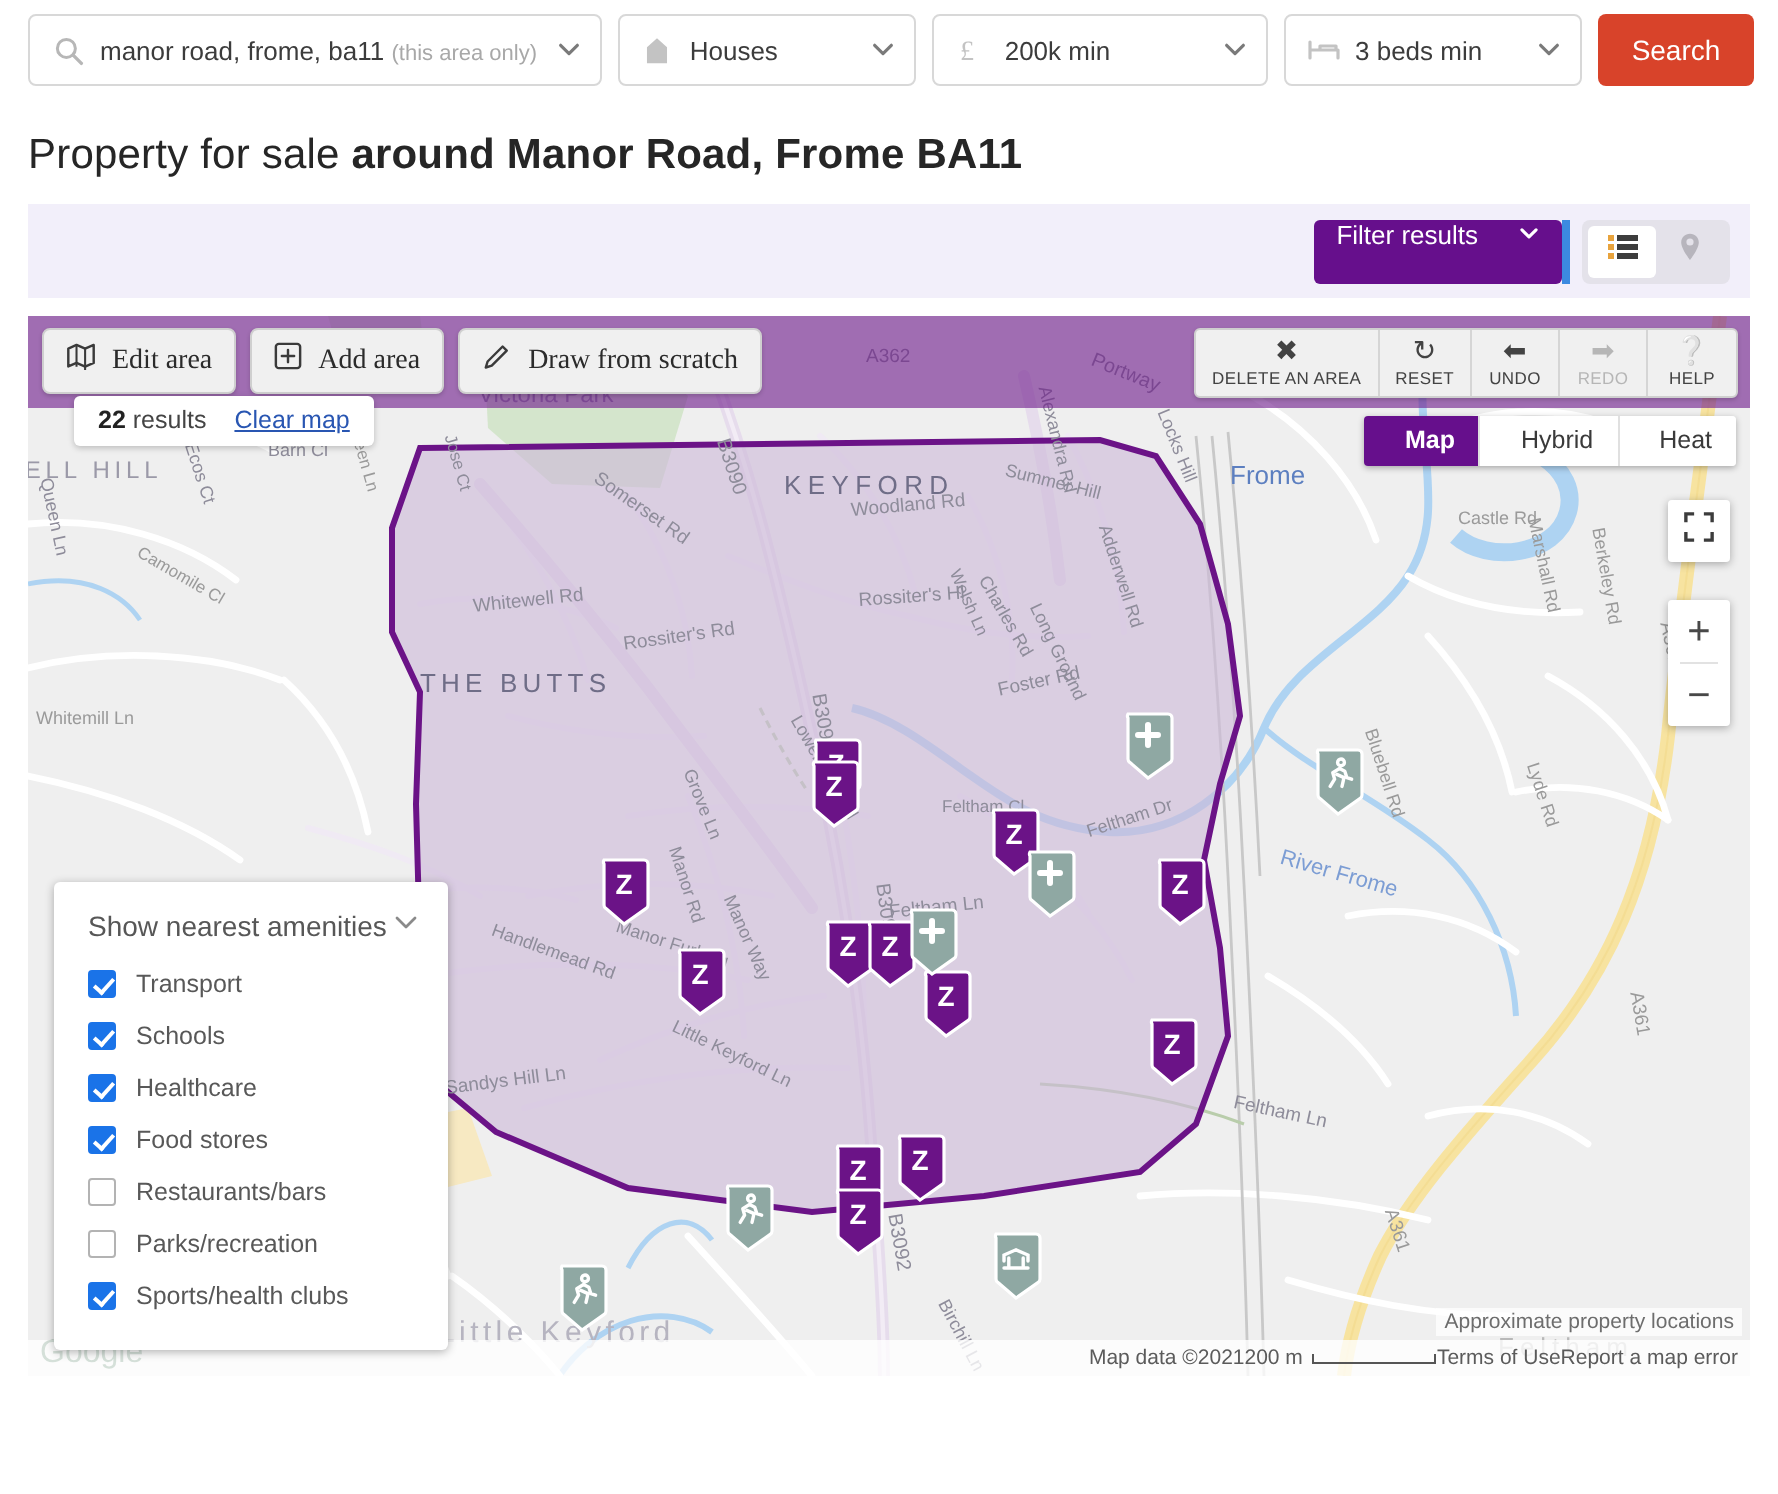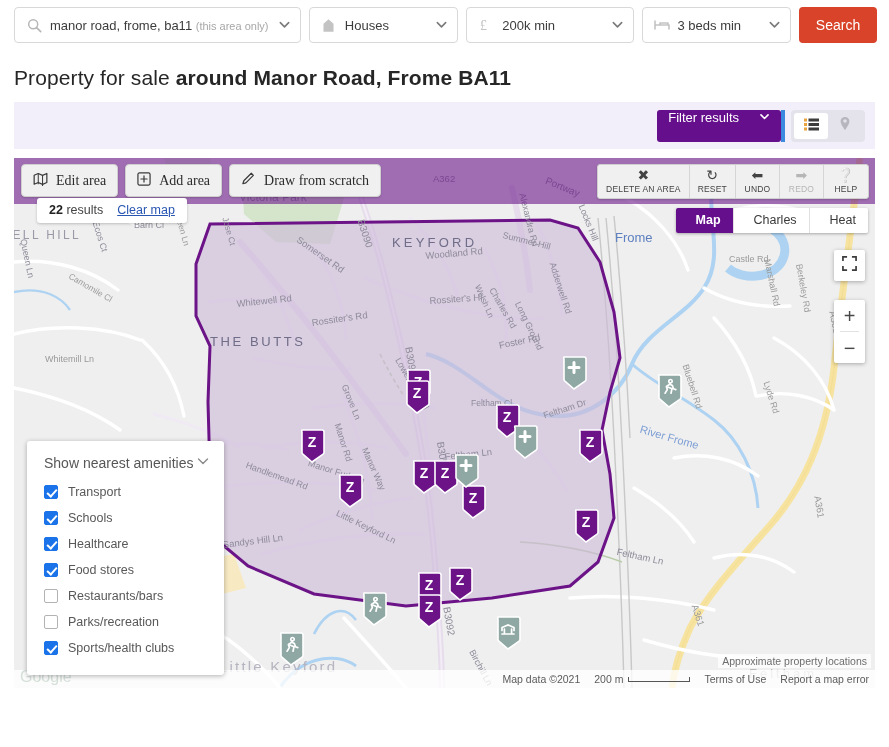--- a/index.html
+++ b/index.html
@@ -301,21 +301,20 @@
     font-size: 10.5px; color: #6d6d6d;
     background: rgba(255,255,255,.72);
     padding: 1px 4px;
     z-index: 8;
   }
   .attrib {
     position: absolute; left: 0; right: 0; bottom: 0;
     height: 18px;
     display: flex; align-items: center;
     justify-content: flex-end;
-    gap: 14px;
     padding-right: 6px;
     font-size: 10.5px;
     color: #5b5b5b;
     background: rgba(255,255,255,.78);
     z-index: 8;
   }
   .attrib .sc { display: flex; align-items: center; gap: 5px; }
   .scalebar {
     width: 62px; height: 5px;
     border: 1px solid #555;
@@ -576,21 +575,21 @@
       <div class="mlabel" style="left: 790px; top: 105px; font-size: 9px; color: rgb(154, 154, 154); font-weight: normal; letter-spacing: 0px; transform: rotate(80deg); transform-origin: left top;">Berkeley Rd</div>
       <div class="mlabel" style="left: 715px; top: 96px; font-size: 9px; color: rgb(154, 154, 154); font-weight: normal; letter-spacing: 0px; text-align: right;">Castle Rd</div>
       <div class="mlabel" style="left: 824px; top: 152px; font-size: 9.5px; color: rgb(154, 154, 154); font-weight: normal; letter-spacing: 0px; transform: rotate(78deg); transform-origin: left top;">A361</div>
       <div class="mlabel" style="left: 686px; top: 445px; font-size: 9.5px; color: rgb(154, 154, 154); font-weight: normal; letter-spacing: 0px; transform: rotate(72deg); transform-origin: left top;">A361</div>
       <div class="mlabel" style="left: 809px; top: 337px; font-size: 9.5px; color: rgb(154, 154, 154); font-weight: normal; letter-spacing: 0px; transform: rotate(80deg); transform-origin: left top;">A361</div>
       <div class="mlabel" style="left: 419px; top: 15px; font-size: 9.5px; color: rgb(142, 140, 154); font-weight: normal; letter-spacing: 0px;">A362</div>
       <div class="mlabel" style="left: 757px; top: 222px; font-size: 9px; color: rgb(154, 154, 154); font-weight: normal; letter-spacing: 0px; transform: rotate(72deg); transform-origin: left top;">Lyde Rd</div>
       <div class="mlabel" style="left: 86px; top: 62px; font-size: 9px; color: rgb(142, 140, 154); font-weight: normal; letter-spacing: 0px; transform: rotate(72deg); transform-origin: left top;">Ecos Ct</div>
       <div class="mlabel" style="left: 14px; top: 80px; font-size: 9px; color: rgb(142, 140, 154); font-weight: normal; letter-spacing: 0px; transform: rotate(78deg); transform-origin: left top;">Queen Ln</div>
       <div class="mlabel" style="left: 120px; top: 62px; font-size: 9px; color: rgb(142, 140, 154); font-weight: normal; letter-spacing: 0px;">Barn Cl</div>
-      <div class="mlabel" style="left: 4px; top: 196px; font-size: 9px; color: rgb(154, 154, 154); font-weight: normal; letter-spacing: 0px; margin-left: 27px;">Whitemill Ln</div>
+      <div class="mlabel" style="left: 4px; top: 196px; font-size: 9px; color: rgb(154, 154, 154); font-weight: normal; letter-spacing: 0px;">Whitemill Ln</div>
       <div class="mlabel" style="left: 58px; top: 113px; font-size: 8.5px; color: rgb(154, 154, 154); font-weight: normal; letter-spacing: 0px; transform: rotate(30deg); transform-origin: left top;">Camomile Cl</div>
       <div class="mlabel" style="left: 168px; top: 52px; font-size: 8.5px; color: rgb(154, 154, 154); font-weight: normal; letter-spacing: 0px; transform: rotate(74deg); transform-origin: left top;">Green Ln</div>
       <div class="mlabel" style="left: 216px; top: 58px; font-size: 8.5px; color: rgb(142, 140, 154); font-weight: normal; letter-spacing: 0px; transform: rotate(74deg); transform-origin: left top;">Jose Ct</div>
       <div class="mlabel" style="left: 468px; top: 125px; font-size: 8.5px; color: rgb(142, 140, 154); font-weight: normal; letter-spacing: 0px; transform: rotate(66deg); transform-origin: left top;">Welsh Ln</div>
       <div class="mlabel" style="left: 457px; top: 240px; font-size: 8.5px; color: rgb(142, 140, 154); font-weight: normal; letter-spacing: 0px;">Feltham Cl</div>
       <div class="mlabel" style="left: 62px; top: 305px; font-size: 9px; color: rgb(142, 140, 154); font-weight: normal; letter-spacing: 0px; transform: rotate(-4deg); transform-origin: left top;">bell Rd</div>
     </div>
 
   <div id="marker-layer">
       <div class="mk" style="left: 404px; top: 245px;">
@@ -770,21 +769,21 @@
       <span>REDO</span>
     </div>
     <div class="etool">
       <span class="gl">❔</span>
       <span>HELP</span>
     </div>
   </div>
 
   <div class="maptypes">
     <div class="mt on">Map</div>
-    <div class="mt">Charles</div>
+    <div class="mt">Hybrid</div>
     <div class="mt">Heat</div>
   </div>
 
   <div class="fsbtn">
     <span>
       <svg width="15" height="15" viewBox="0 0 16 16">
           <path d="M1 5.4V1h4.4M10.6 1H15v4.4M15 10.6V15h-4.4M5.4 15H1v-4.4" fill="none" stroke="#3c3c3c" stroke-width="1.8"></path>
         </svg>
     </span>
   </div>

